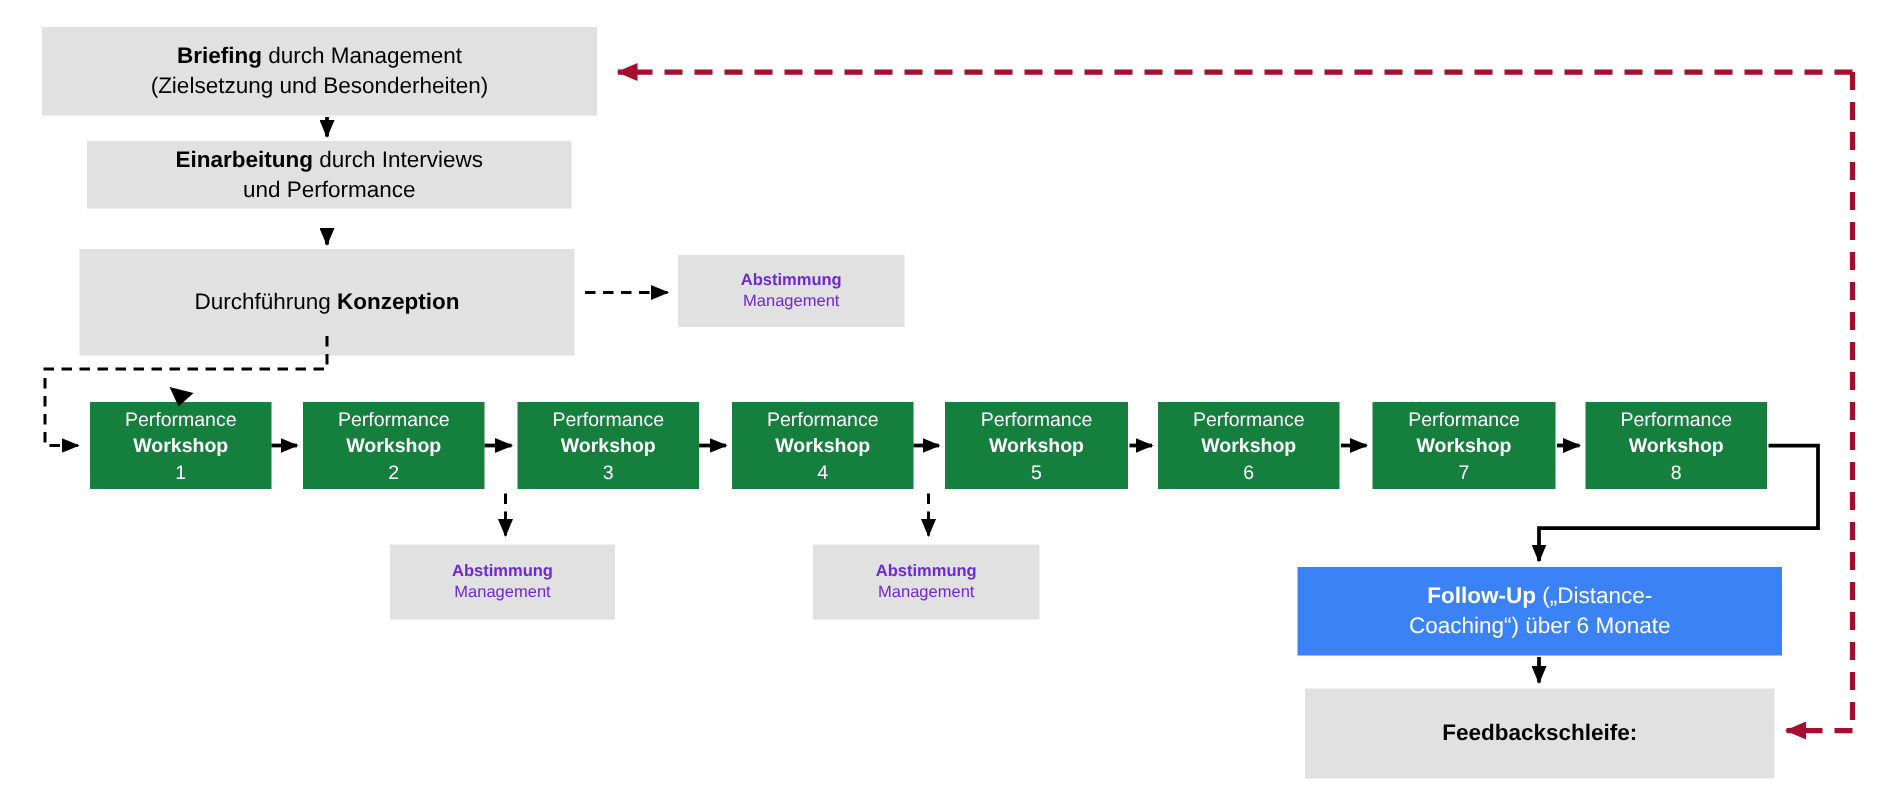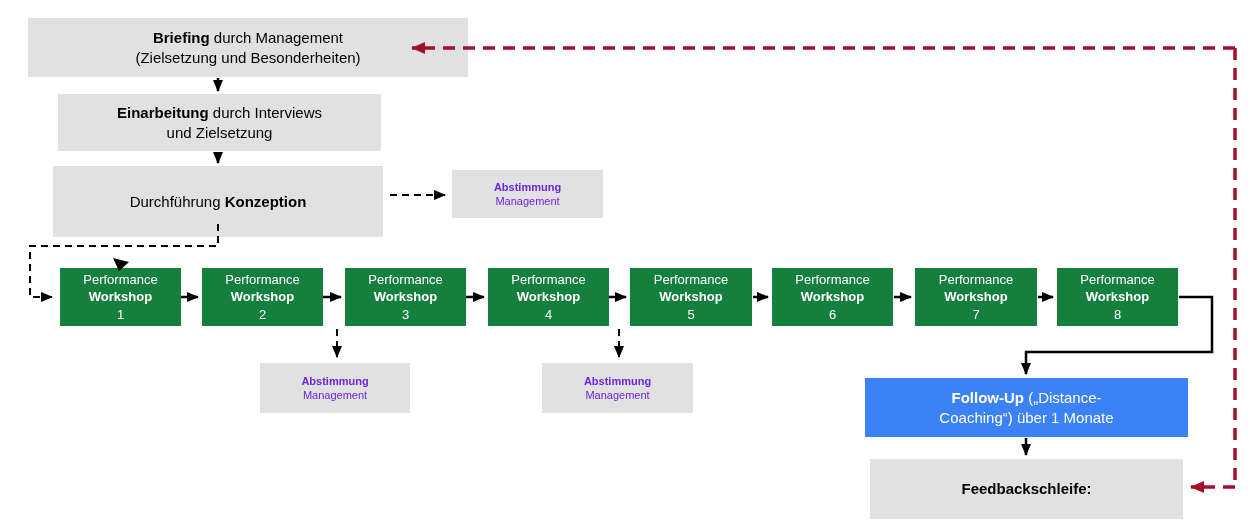--- a/index.html
+++ b/index.html
@@ -17,28 +17,28 @@
   .redbig{background:#3b82f6;color:#fff;font-size:15px;}
   .b{font-weight:bold;}
   .line{display:block;}
   svg.connectors{position:absolute;left:0;top:0;pointer-events:none;}
 </style>
 </head>
 <body>
 
 <div id="canvas">
 
-  <div class="box gray" style="left:28px;top:18px;width:440px;height:59px;">
+  <div class="box gray" style="left:28px;top:18px;width:370px;height:59px;">
     <span class="line"><b class="b">Briefing</b><span> durch Management</span></span>
     <span class="line">(Zielsetzung und Besonderheiten)</span>
   </div>
 
-  <div class="box gray" style="left:58px;top:94px;width:323px;height:57px;">
+  <div class="box gray" style="left:58px;top:94px;width:323px;height:45px;">
     <span class="line"><b class="b">Einarbeitung</b><span> durch Interviews</span></span>
-    <span class="line">und Zielsetzung</span>
+    <span class="line">und Performance</span>
   </div>
 
   <div class="box gray" style="left:53px;top:166px;width:330px;height:71px;">
     <span class="line"><span>Durchführung </span><b class="b">Konzeption</b></span>
   </div>
 
   <div class="box graysm" style="left:452px;top:170px;width:151px;height:48px;">
     <span class="line b">Abstimmung</span>
     <span class="line">Management</span>
   </div>
@@ -88,21 +88,21 @@
     <span class="line b">Abstimmung</span>
     <span class="line">Management</span>
   </div>
   <div class="box graysm" style="left:542px;top:363px;width:151px;height:50px;">
     <span class="line b">Abstimmung</span>
     <span class="line">Management</span>
   </div>
 
   <div class="box redbig" style="left:865px;top:378px;width:323px;height:59px;">
     <span class="line"><b class="b">Follow-Up</b><span> („Distance-</span></span>
-    <span class="line">Coaching“) über 1 Monate</span>
+    <span class="line">Coaching“) über 6 Monate</span>
   </div>
 
   <div class="box gray" style="left:870px;top:459px;width:313px;height:60px;gap:12px;">
     <span class="line b">Feedbackschleife:</span>
   </div>
 
   <svg class="connectors" width="1259" height="532" viewBox="0 0 1259 532">
     <defs>
       <marker id="mb" markerUnits="userSpaceOnUse" markerWidth="12" markerHeight="10" refX="11" refY="5" orient="auto">
         <polygon points="0,0 12,5 0,10" fill="#000000"></polygon>

